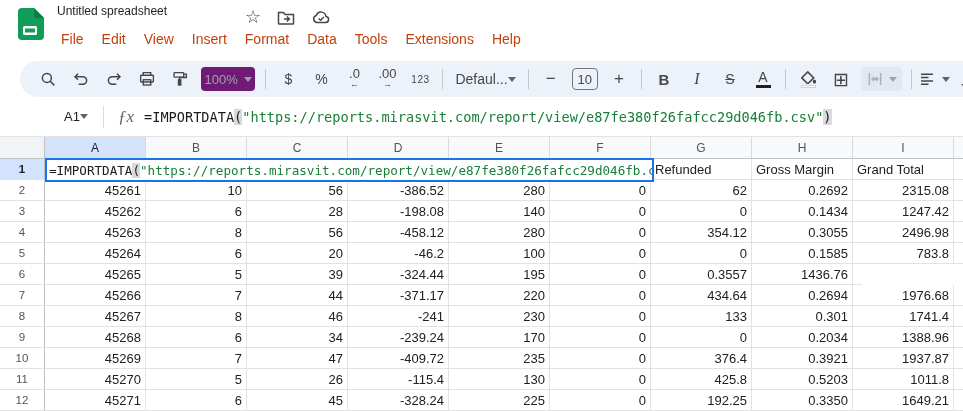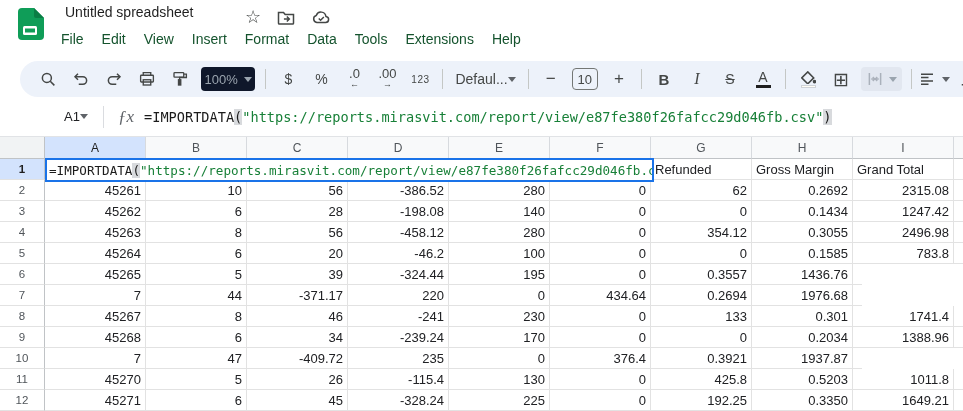--- a/index.html
+++ b/index.html
@@ -4,34 +4,34 @@
 <style>
   * { box-sizing: border-box; }
   html,body { margin:0; padding:0; }
   body {
     width:963px; height:411px; position:relative; overflow:hidden;
     background:#fff; font-family:"Liberation Sans", sans-serif; color:#202124;
   }
   
   .titlebar { position:absolute; top:0; left:0; width:963px; height:60px; background:#fff; }
   .logo { position:absolute; left:16px; top:8px; width:28px; height:32px; }
-  .doc-title { position:absolute; left:57px; top:4px; font-size:14px; color:#1f1f1f; white-space:nowrap;margin-left:8px; }
+  .doc-title { position:absolute; left:57px; top:4px; font-size:12px; color:#1f1f1f; white-space:nowrap; }
   .title-icons { position:absolute; left:245px; top:7px; display:flex; align-items:center; gap:15px; color:#444746; }
   .star-glyph { font-size:18px; line-height:18px; }
-  .menubar { position:absolute; left:52px; top:29px; display:flex; font-size:14px; color:#14532d; }
+  .menubar { position:absolute; left:52px; top:29px; display:flex; font-size:14px; color:#c2410c; }
   .menu-item { padding:2px 9px; border-radius:9px; white-space:nowrap; }
   
   .toolbar {
     position:absolute; left:20px; top:61px; width:963px; height:36px;
     background:#edf2fa; border-radius:18px; display:flex; align-items:center;
     padding-left:12px; color:#444746; gap:1px;
   }
   .tb-btn { min-width:32px; height:28px; display:flex; align-items:center; justify-content:center; border-radius:4px; font-size:14px; position:relative; }
   .tb-sep { width:1px; height:20px; background:#c4c7c5; margin:0 5px; flex:none; }
-  .zoom-select { width:58px; height:24px; background:#0f172a; border-radius:4px; color:#9aa4ae; font-size:13px; display:flex; align-items:center; justify-content:center; gap:6px; margin:0 4px; }
+  .zoom-select { width:58px; height:24px; background:#701a75; border-radius:4px; color:#9aa4ae; font-size:13px; display:flex; align-items:center; justify-content:center; gap:6px; margin:0 4px; }
   .caret { width:0; height:0; border-left:4px solid transparent; border-right:4px solid transparent; border-top:5px solid #5f6368; }
   .caret.dim { border-top-color:#9aa4ae; }
   .dec-btn { font-size:13px; flex-direction:column; line-height:10px; }
   .dec-arrow { font-size:9px; color:#444746; letter-spacing:0; }
   .fmt-123 { font-size:10px; letter-spacing:0.5px; }
   .font-select { width:72px; display:flex; align-items:center; justify-content:space-between; padding:0 4px; font-size:14px; color:#444746; margin:0 2px; }
   .minusplus { font-size:17px; width:24px; }
   .size-box { width:28px; height:22px; border:1px solid #747775; border-radius:4px; display:flex; align-items:center; justify-content:center; font-size:13px; background:transparent; margin:0 4px; }
   .b-bold { font-weight:700; font-size:15px; }
   .b-italic { font-style:italic; font-family:"Liberation Serif", serif; font-size:16px; }
@@ -311,20 +311,21 @@
         <div class="cell">39</div>
         <div class="cell">-324.44</div>
         <div class="cell">195</div>
         <div class="cell">0</div>
         <div class="cell">0.3557</div>
         <div class="cell">1436.76</div>
         <div class="row-sliver"></div>
       </div>
       <div class="grid-row">
         <div class="rowh">7</div>
+        <div class="cell">45266</div>
         <div class="cell">7</div>
         <div class="cell">44</div>
         <div class="cell">-371.17</div>
         <div class="cell">220</div>
         <div class="cell">0</div>
         <div class="cell">434.64</div>
         <div class="cell">0.2694</div>
         <div class="cell">1976.68</div>
         <div class="row-sliver"></div>
       </div>
@@ -349,20 +350,21 @@
         <div class="cell">-239.24</div>
         <div class="cell">170</div>
         <div class="cell">0</div>
         <div class="cell">0</div>
         <div class="cell">0.2034</div>
         <div class="cell">1388.96</div>
         <div class="row-sliver"></div>
       </div>
       <div class="grid-row">
         <div class="rowh">10</div>
+        <div class="cell">45269</div>
         <div class="cell">7</div>
         <div class="cell">47</div>
         <div class="cell">-409.72</div>
         <div class="cell">235</div>
         <div class="cell">0</div>
         <div class="cell">376.4</div>
         <div class="cell">0.3921</div>
         <div class="cell">1937.87</div>
         <div class="row-sliver"></div>
       </div>

